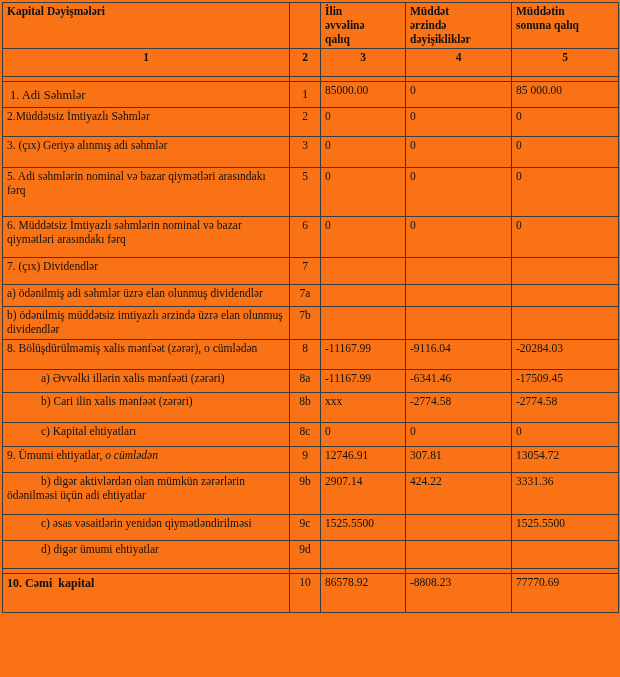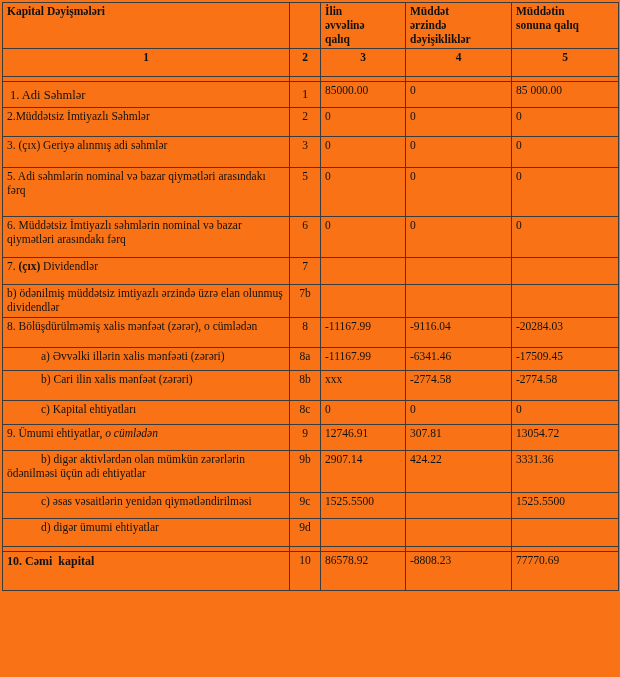--- a/index.html
+++ b/index.html
@@ -64,21 +64,21 @@
     font-size: 11.5px;
   }
   td.c-val {
     font-size: 11px;
     padding: 3px 5px;
   }
   tr.r-lg td.c-label { font-size: 12.5px; padding-left: 7px; padding-top: 6px; }
   tr.r-lg td.c-num { font-size: 12.5px; padding-top: 5px; }
   tr.r-bold td.c-label { font-weight: bold; font-size: 12px; }
   .indent .lbl { text-indent: 34px; }
-  b, .b { font-weight: bold; margin-top: 39px; }
+  b, .b { font-weight: normal; margin-top: 39px; }
   i, .i { font-style: italic; }
 </style>
 </head>
 <body>
 
 <div class="page">
   <table class="cap">
     <colgroup>
       <col style="width:287px">
       <col style="width:31px">
@@ -164,20 +164,29 @@
         </tr>
         <tr class="" style="height: 27px;">
           <td class="c-label">
             <div class="lbl"><span>7. </span><b>(çıx)</b><span> Dividendlər</span></div>
           </td>
           <td class="c-num">7</td>
           <td class="c-val"></td>
           <td class="c-val"></td>
           <td class="c-val"></td>
         </tr>
+        <tr class="" style="height: 22px;">
+          <td class="c-label">
+            <div class="lbl">a) ödənilmiş adi səhmlər üzrə elan olunmuş dividendlər</div>
+          </td>
+          <td class="c-num">7a</td>
+          <td class="c-val"></td>
+          <td class="c-val"></td>
+          <td class="c-val"></td>
+        </tr>
         <tr class="" style="height: 26px;">
           <td class="c-label">
             <div class="lbl">b) ödənilmiş müddətsiz imtiyazlı ərzində üzrə elan olunmuş
 dividendlər</div>
           </td>
           <td class="c-num">7b</td>
           <td class="c-val"></td>
           <td class="c-val"></td>
           <td class="c-val"></td>
         </tr>

